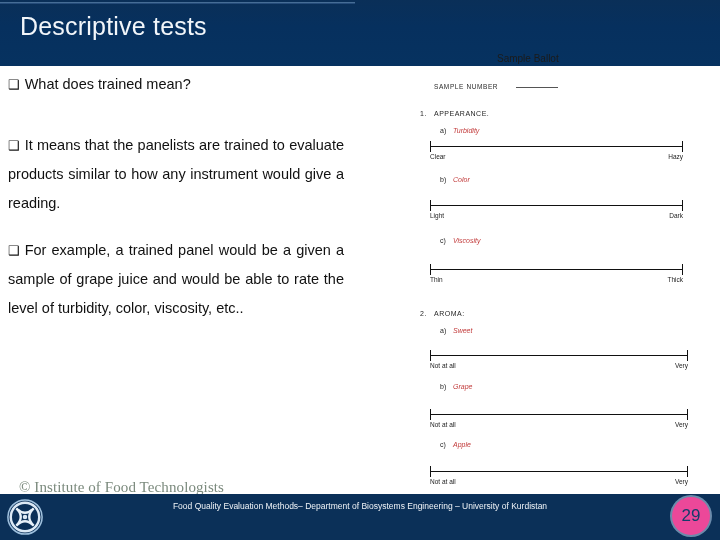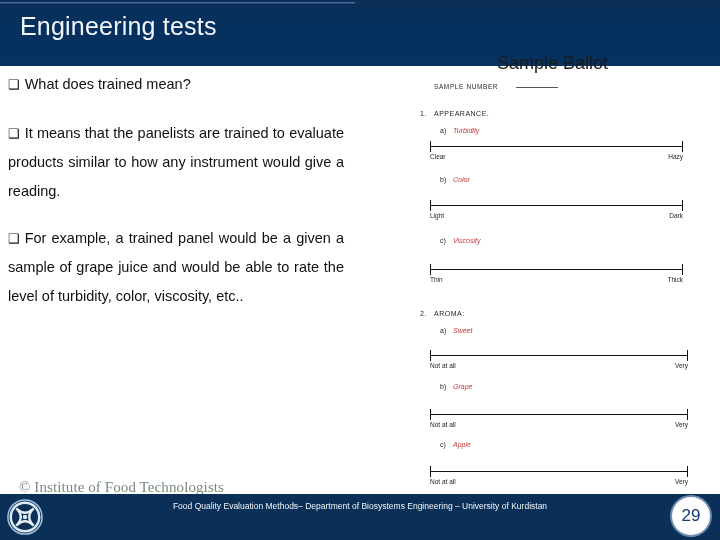--- a/index.html
+++ b/index.html
@@ -56,21 +56,21 @@
     width: 336px;
   }
   .bullet-para {
     font-size: 14.5px;
     color: #111111;
     line-height: 29px;
     text-align: justify;
     margin: 0 0 18px 0;
     text-justify: inter-word;
   }
-  .bullet-para.first { margin-bottom: 20px; }
+  .bullet-para.first { margin-bottom: 32px; }
   .bullet-mark {
     font-size: 13px;
     margin-right: 5px;
     color: #111111;
   }
   .credit-line {
     position: absolute;
     left: 19px;
     top: 479px;
     font-size: 15px;
@@ -78,21 +78,21 @@
     letter-spacing: 0.1px;
     white-space: nowrap;
     font-family: Liberation Serif, serif;
   }
 
   
   .ballot-title {
     position: absolute;
     left: 497px;
     top: 53px;
-    font-size: 18px;
+    font-size: 10px;
     color: #1b1b1b;
     white-space: nowrap;
     z-index: 5;
   }
   .ballot {
     position: absolute;
     left: 404px;
     top: 72px;
     width: 312px;
     height: 422px;
@@ -208,38 +208,38 @@
     width: 38px;
     height: 38px;
   }
   .page-badge {
     position: absolute;
     right: 10px;
     top: 3px;
     width: 38px;
     height: 38px;
     border-radius: 50%;
-    background: #ffffff;
+    background: #ec4899;
     box-shadow: 0 0 0 2px rgba(190,215,240,0.55);
     display: flex;
     align-items: center;
     justify-content: center;
   }
   .page-badge span {
     font-size: 17px;
     color: #143d6b;
   }
 </style>
 </head>
 <body>
 
 <div class="slide-header">
   <div class="header-hairline"></div>
   <div class="header-hairline2"></div>
-  <div class="slide-title">Engineering tests</div>
+  <div class="slide-title">Descriptive tests</div>
 </div>
 
 <div class="content-left">
 
   <p class="bullet-para first">
     <span class="bullet-mark">❑</span><span>What does trained mean?</span>
   </p>
 
   <p class="bullet-para">
     <span class="bullet-mark">❑</span><span>It means that the panelists are trained to evaluate products similar to how any instrument would give a reading.</span>

